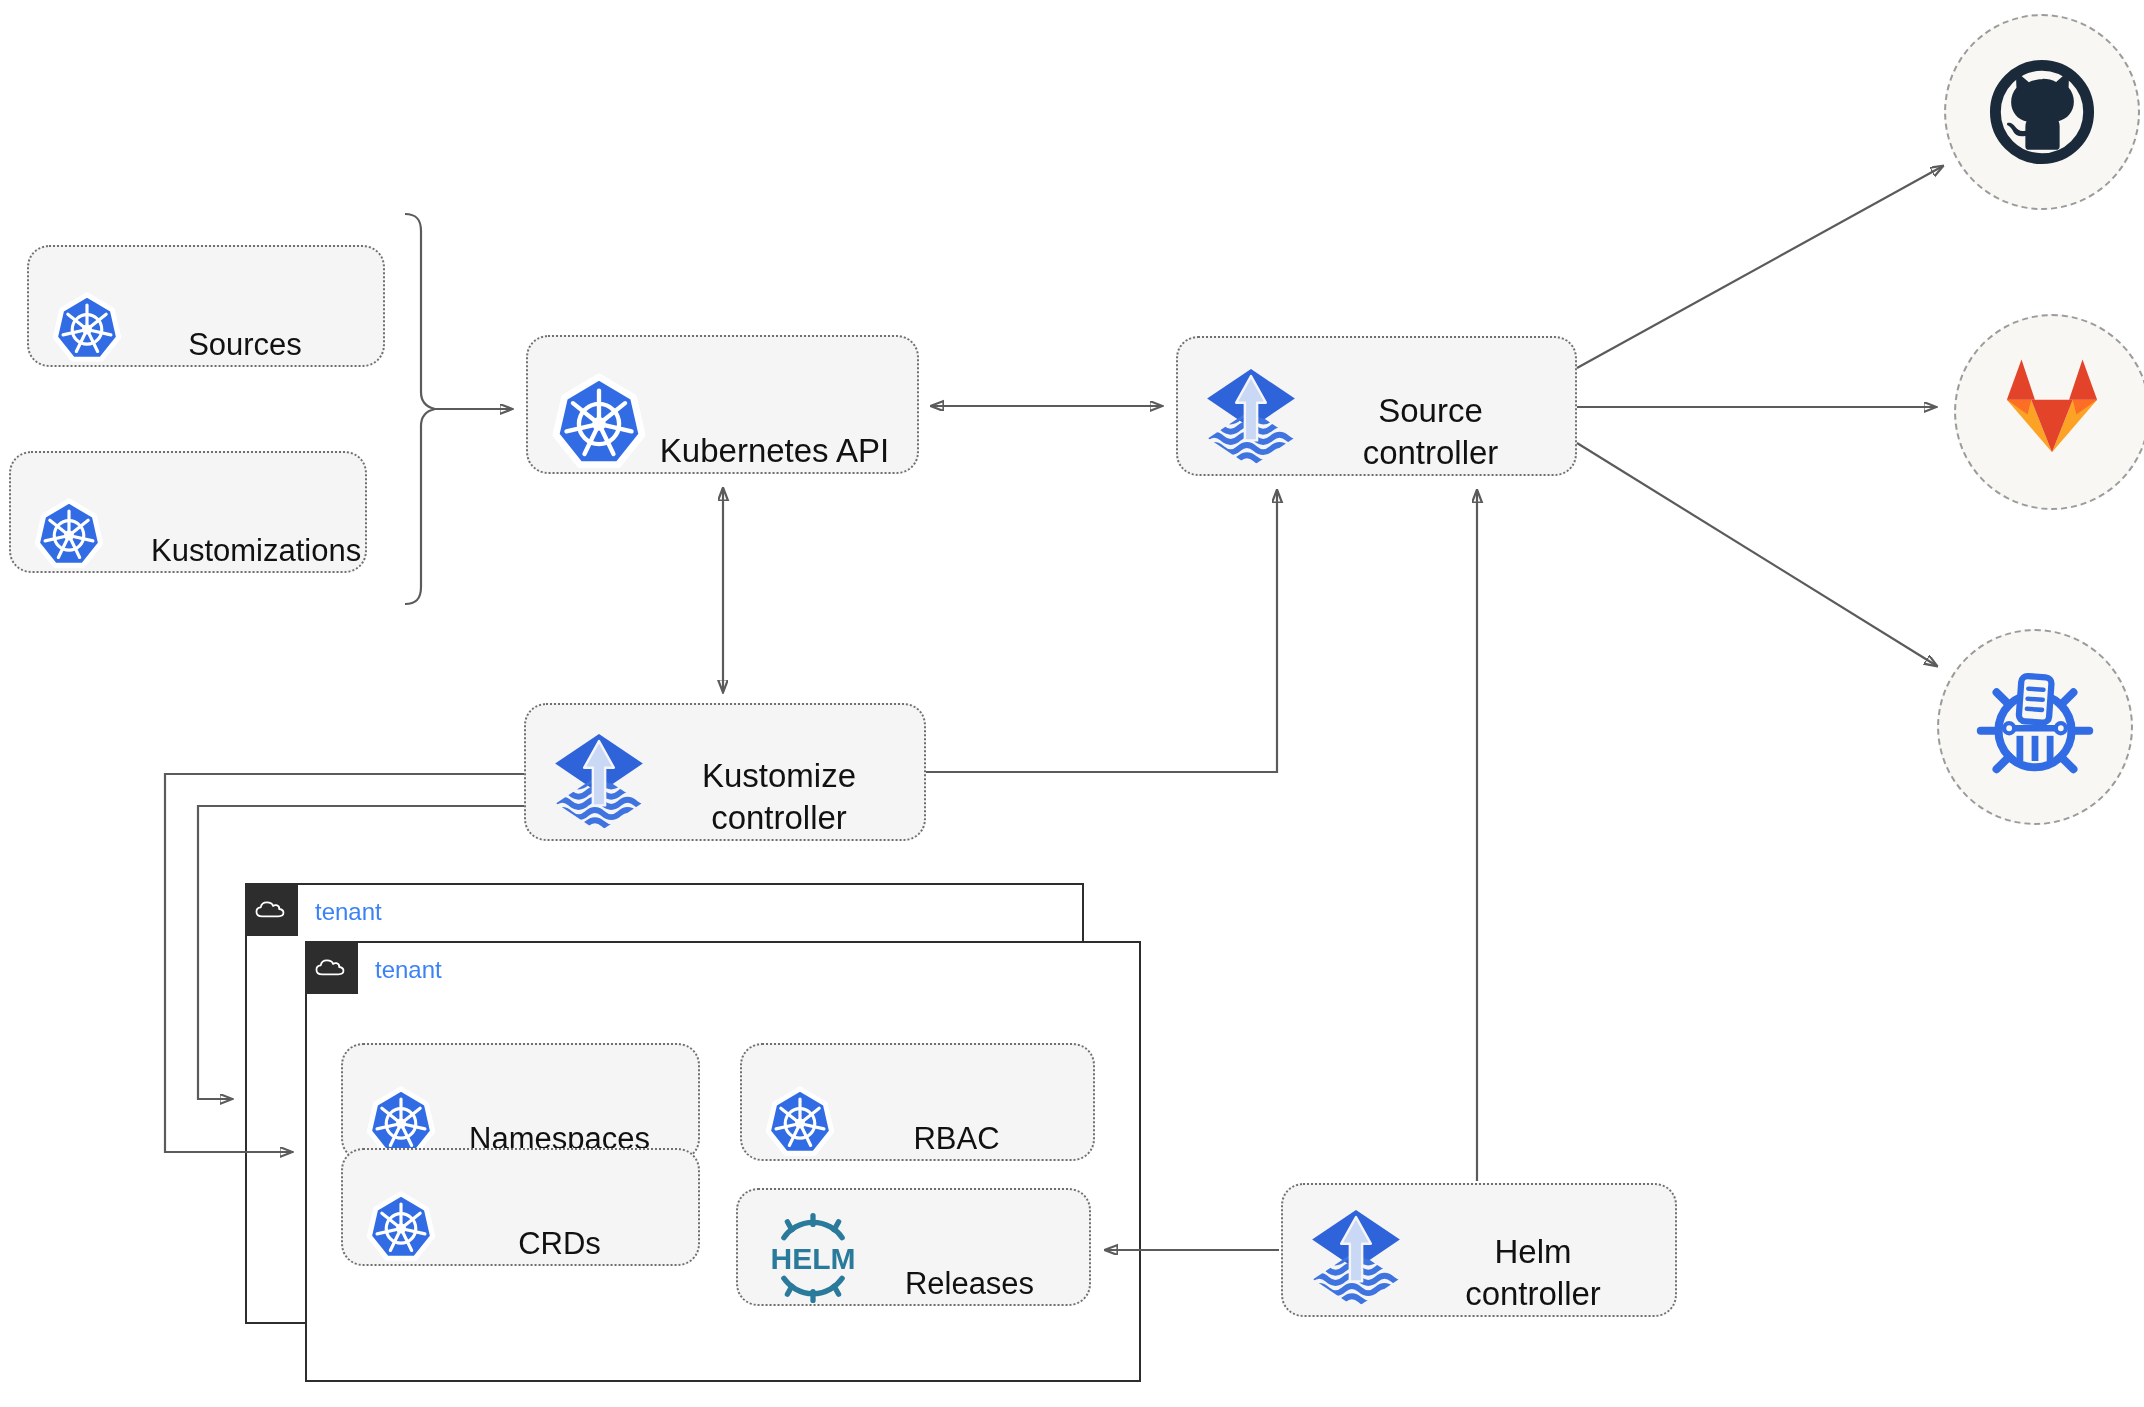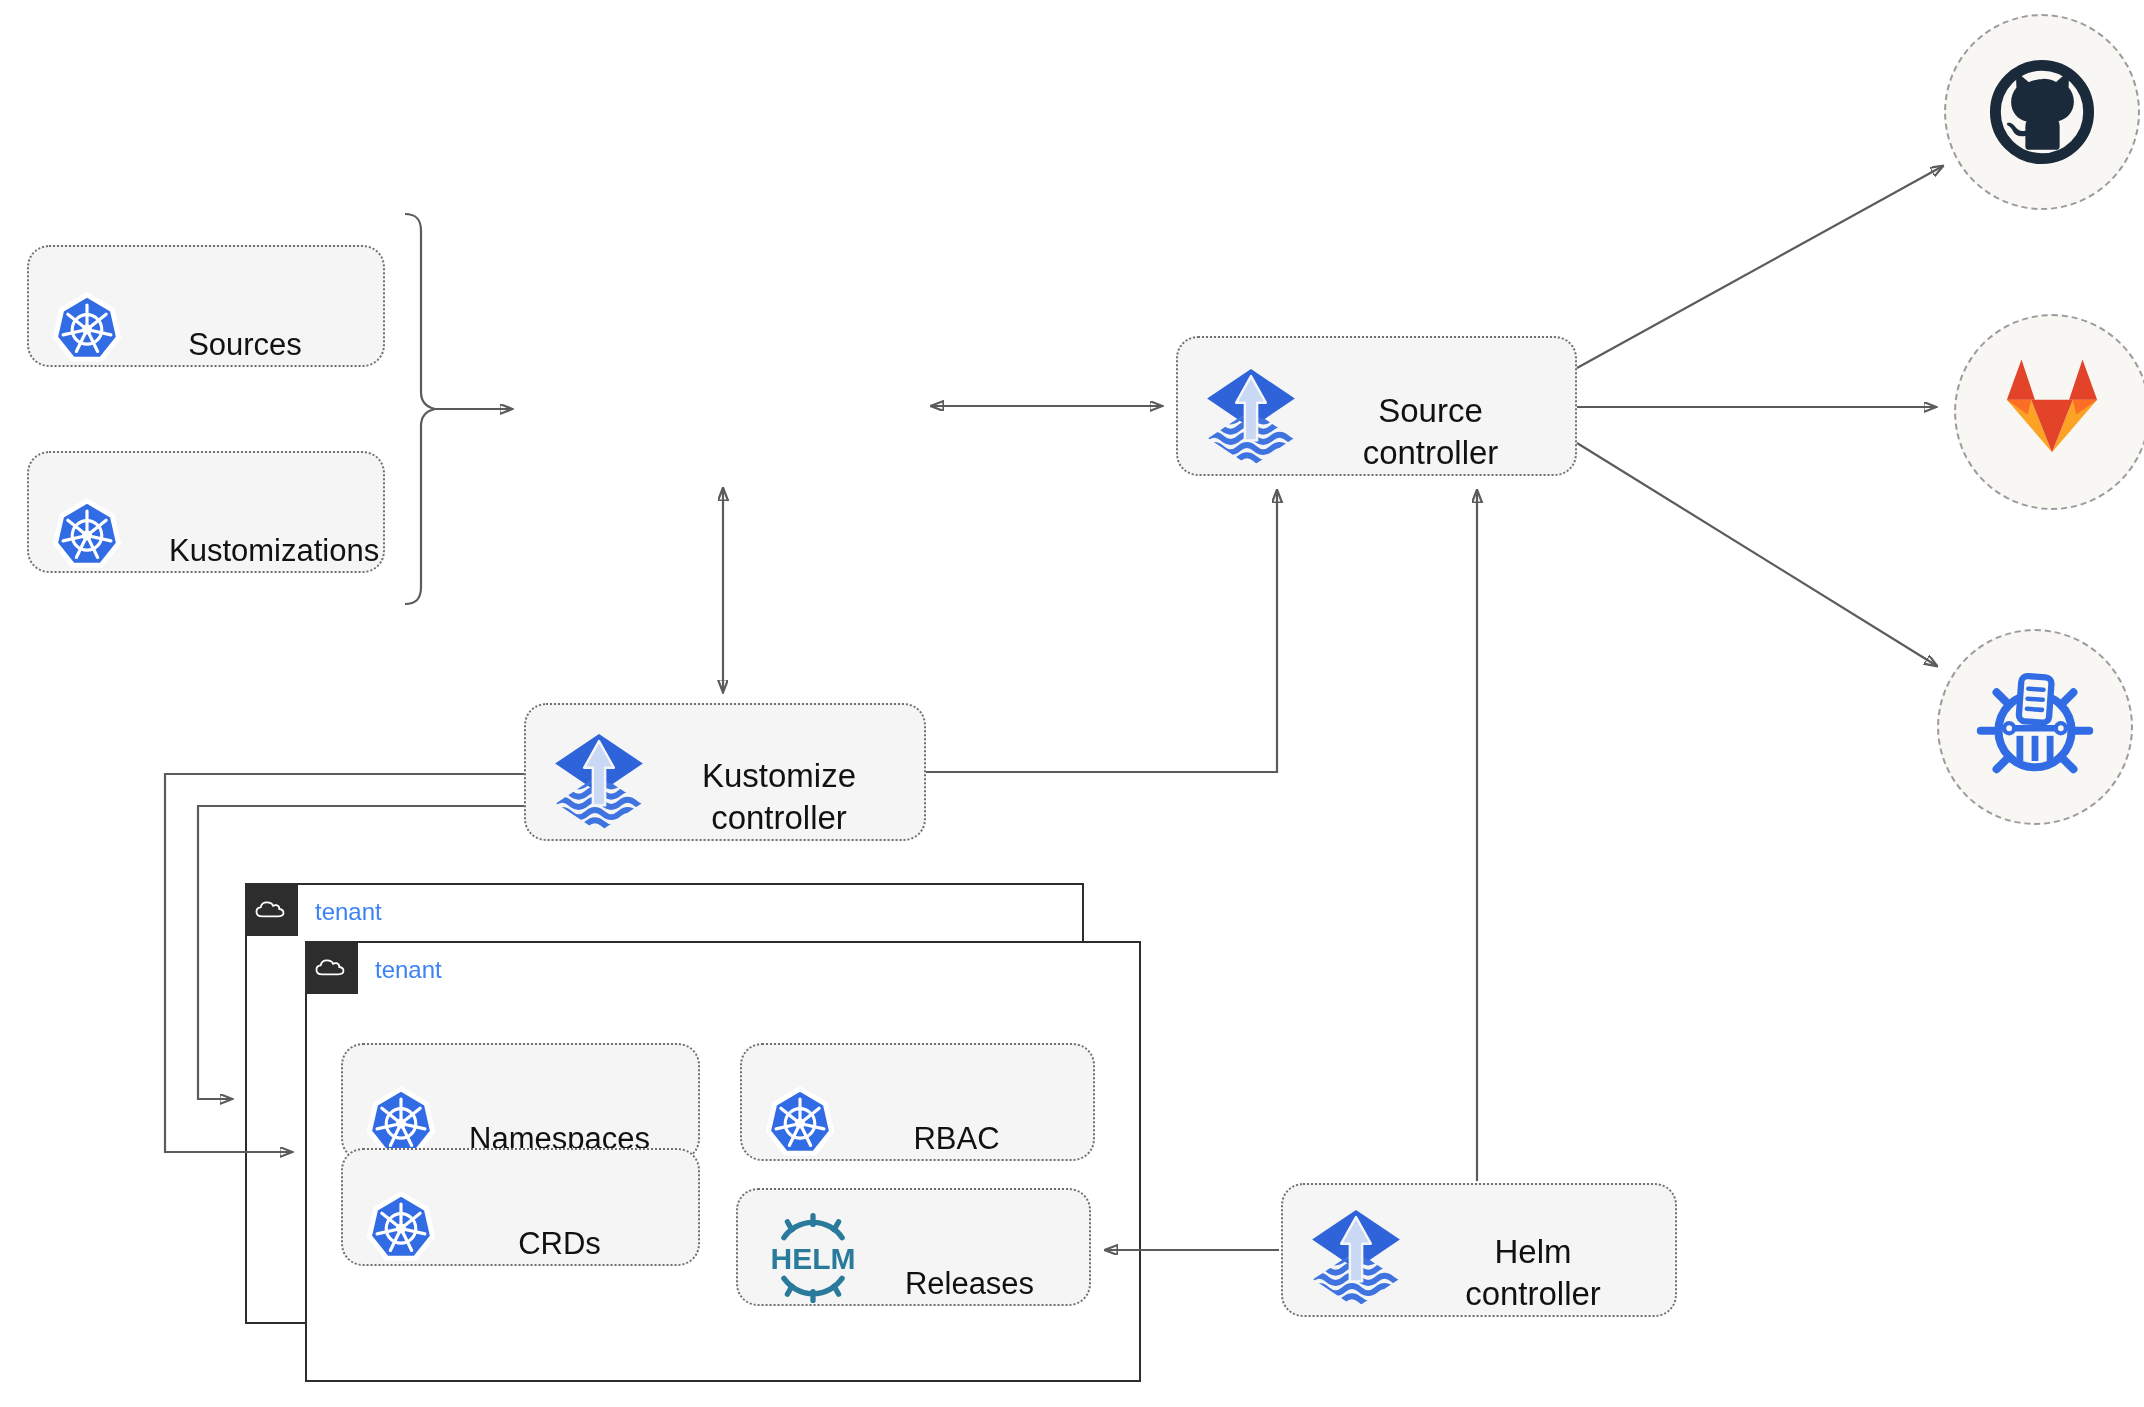--- a/index.html
+++ b/index.html
@@ -23,21 +23,21 @@
   }
   .node-label{flex:1;text-align:center;white-space:pre-line;line-height:1.28;color:var(--text-color);}
   .lbl-lg{font-size:33px;}
   .lbl-sm{font-size:31px;}
   .icon-sm{width:72px;height:74px;flex:0 0 auto;}
   .icon-lg{width:98px;height:100px;flex:0 0 auto;}
   .icon-flux{width:102px;height:108px;flex:0 0 auto;}
   .icon-helmlogo{width:106px;height:92px;flex:0 0 auto;}
 
   #node-sources{left:27px;top:245px;width:358px;height:122px;}
-  #node-kustomizations{left:27px;top:451px;width:358px;height:122px;gap:46px;}
+  #node-kustomizations{left:9px;top:451px;width:358px;height:122px;gap:46px;}
   #node-k8s-api{left:526px;top:335px;width:393px;height:139px;}
   #node-source-controller{left:1176px;top:336px;width:401px;height:140px;}
   #node-kustomize-controller{left:524px;top:703px;width:402px;height:138px;}
   #node-helm-controller{left:1281px;top:1183px;width:396px;height:134px;}
   #node-namespaces{left:341px;top:1043px;width:359px;height:118px;}
   #node-rbac{left:740px;top:1043px;width:355px;height:118px;}
   #node-crds{left:341px;top:1148px;width:359px;height:118px;}
   #node-releases{left:736px;top:1188px;width:355px;height:118px;}
 
   
@@ -177,20 +177,26 @@
     <span class="node-label lbl-sm">Sources</span>
   </div>
 
   <div class="node" id="node-kustomizations">
     <svg class="icon-sm">
         <use href="#sym-k8s"></use>
       </svg>
     <span class="node-label lbl-sm">Kustomizations</span>
   </div>
 
+  <div class="node" id="node-k8s-api">
+    <svg class="icon-lg">
+        <use href="#sym-k8s"></use>
+      </svg>
+    <span class="node-label lbl-lg">Kubernetes API</span>
+  </div>
 
   <div class="node" id="node-source-controller">
     <svg class="icon-flux">
         <use href="#sym-flux"></use>
       </svg>
     <span class="node-label lbl-lg">Source
 controller</span>
   </div>
 
   <div class="node" id="node-kustomize-controller">

